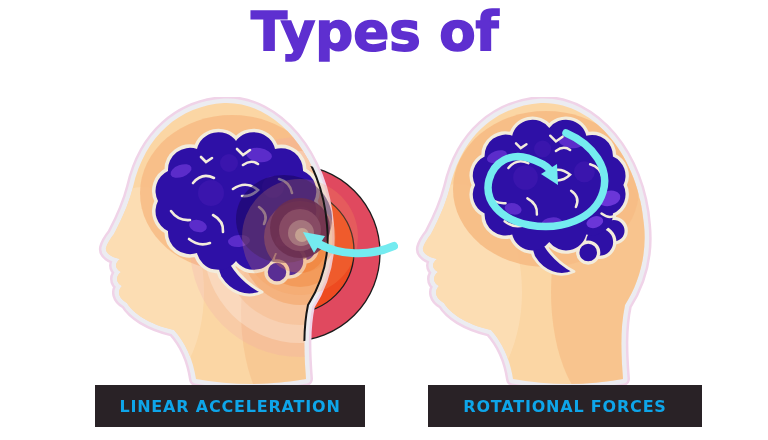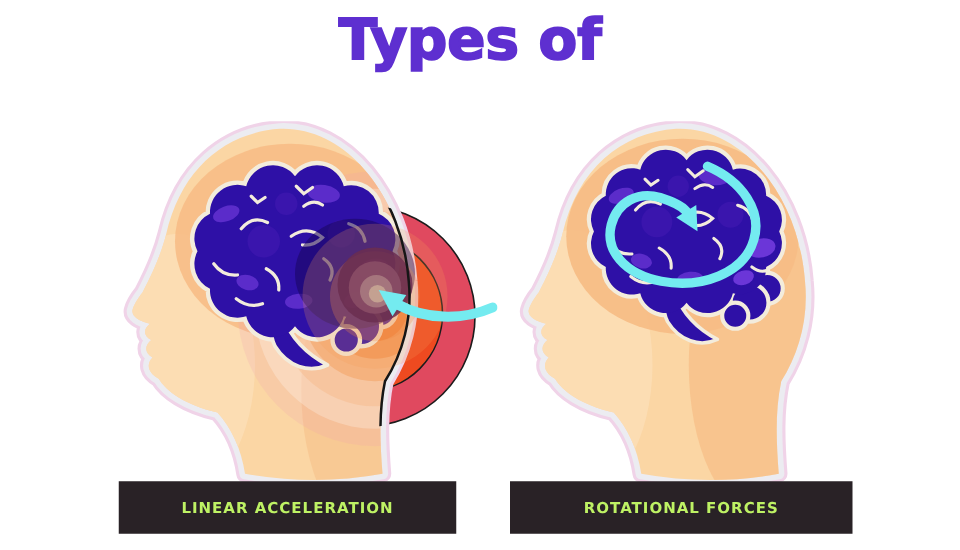--- a/index.html
+++ b/index.html
@@ -4,34 +4,34 @@
 <style>
   html,body{margin:0;padding:0;}
   body{
     width:768px;height:440px;position:relative;overflow:hidden;
     background:#ffffff;
     font-family:"DejaVu Sans","Liberation Sans",sans-serif;
   }
   .title{
     position:absolute;top:0;left:0;width:768px;height:62px;
     display:flex;align-items:center;justify-content:center;
-    font-size:45px;font-weight:bold;letter-spacing:0px;white-space:pre;gap:28px;
+    font-size:53px;font-weight:bold;letter-spacing:0px;white-space:pre;gap:28px;
     -webkit-text-stroke:1.6px currentColor;
   }
   .title .t1{color:#5e2fd0;-webkit-text-stroke:1.6px #5e2fd0;}
   .title .t2{color:#de3e72;-webkit-text-stroke:1.6px #de3e72;}
   .fig-svg{position:absolute;}
   .caption{
     position:absolute;top:385px;height:42px;
-    background:#292226;color:#bef264;
+    background:#292226;color:#0ea5e9;
     display:flex;align-items:center;justify-content:center;
-    font-size:12px;font-weight:bold;letter-spacing:0.8px;
+    font-size:16px;font-weight:bold;letter-spacing:0.8px;
   }
   .caption.left{left:95px;width:270px;}
-  .caption.right{left:408px;width:274px;}
+  .caption.right{left:428px;width:274px;}
 </style>
 </head>
 <body>
 
 <svg width="0" height="0" style="position:absolute" aria-hidden="true">
   <defs>
     <path id="headP" d="M 140 6
       C 96 9, 61 38, 49 90
       C 46 102, 41 116, 30 137
       C 26 142, 23 147, 22 151

